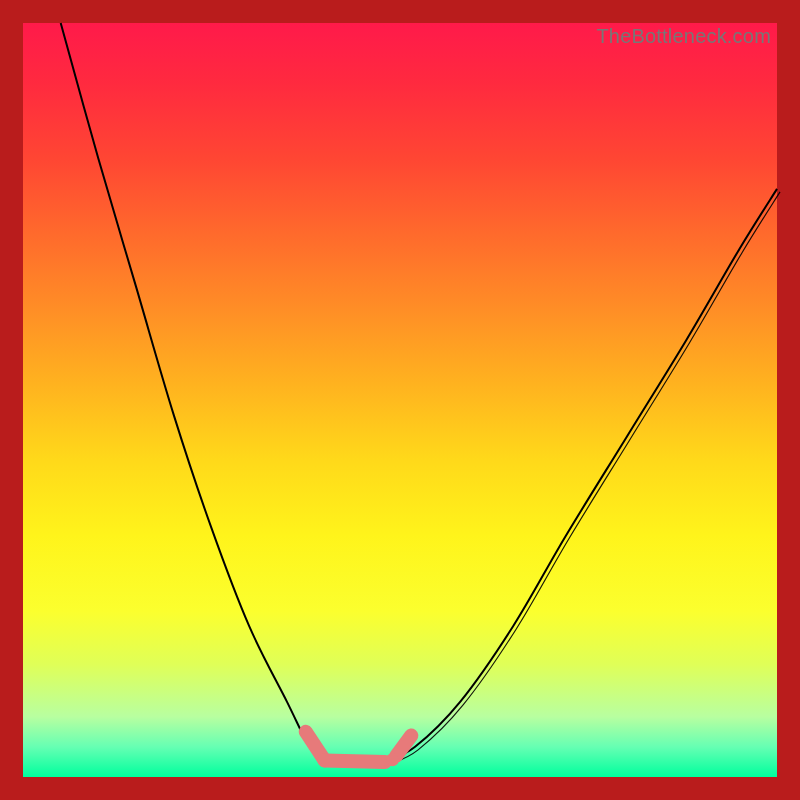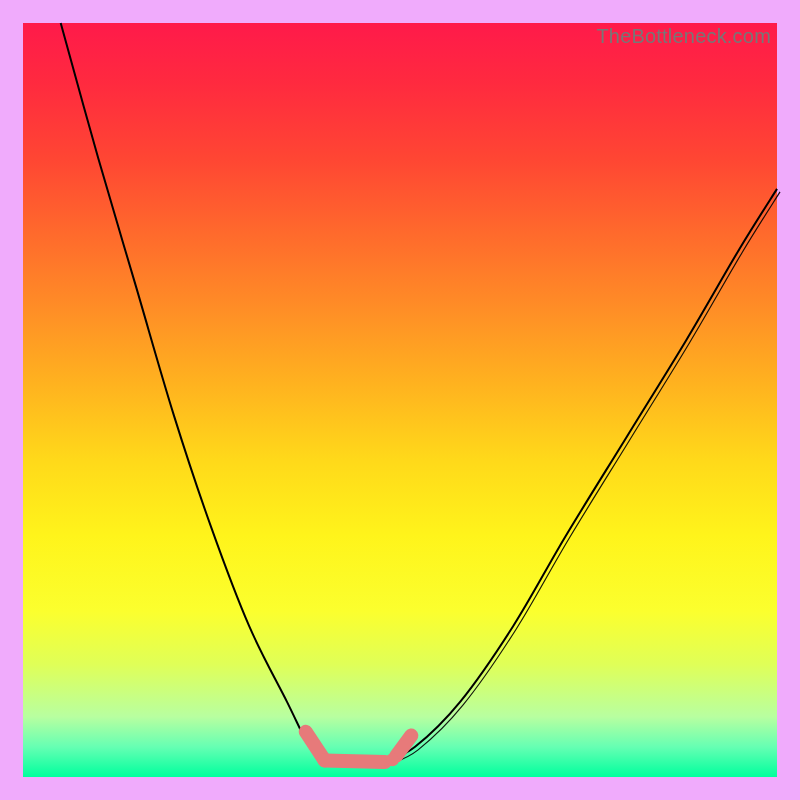--- a/index.html
+++ b/index.html
@@ -1,20 +1,20 @@
 <!DOCTYPE html>
 <html><head>
 <meta charset="utf-8">
 <style>
   * { margin: 0; padding: 0; box-sizing: border-box; }
   html, body { width: 800px; height: 800px; overflow: hidden; background: #000; }
   .frame {
     width: 800px;
     height: 800px;
-    background: #f0abfc;
+    background: #b91c1c;
   }
   .plot-area {
     position: absolute;
     left: 23px;
     top: 23px;
     width: 754px;
     height: 754px;
     background: linear-gradient(to bottom,
       #ff1a4a 0%,
       #ff2a3f 8%,

